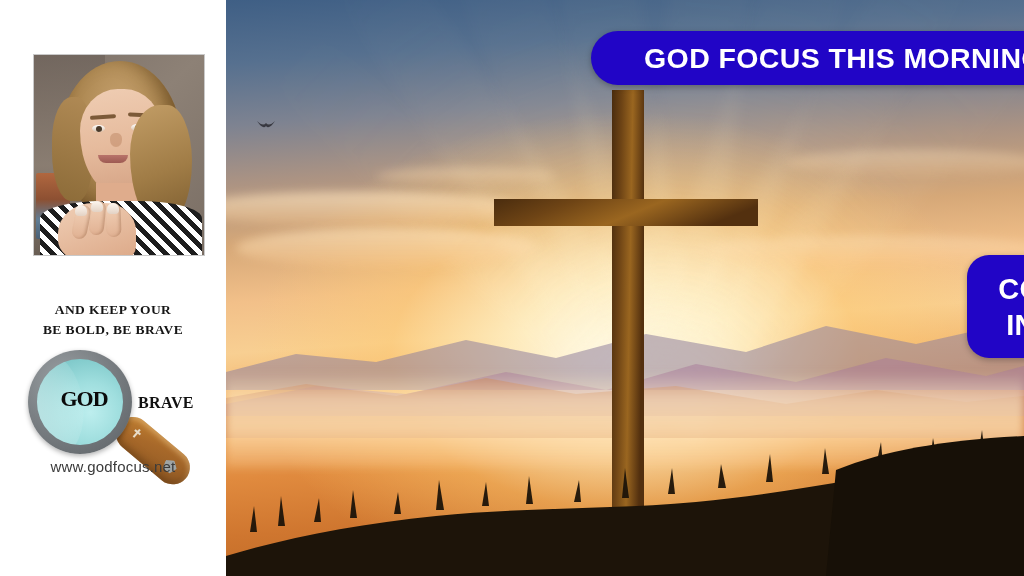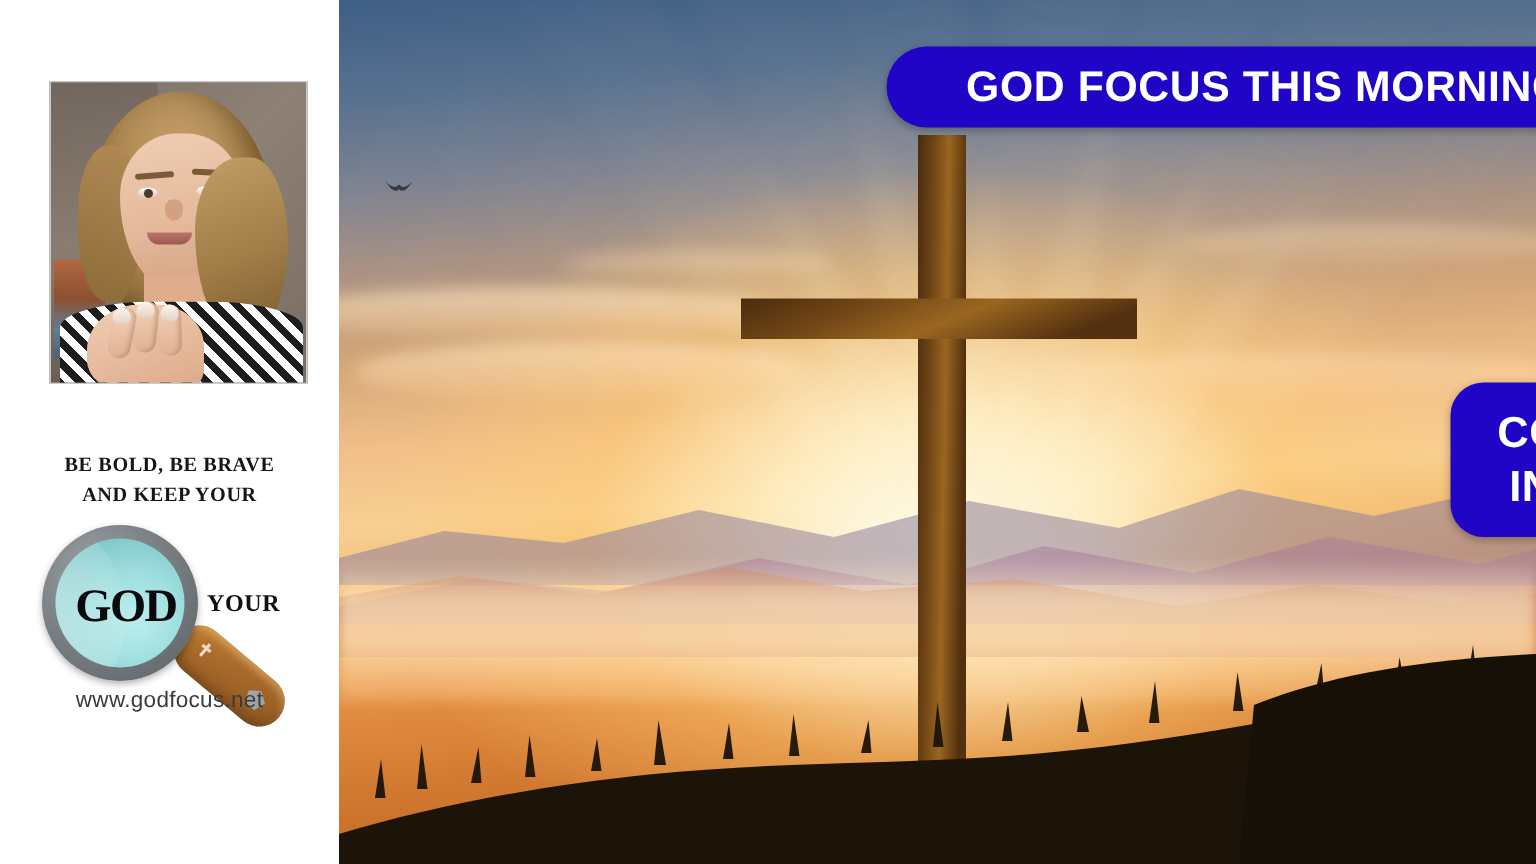--- a/index.html
+++ b/index.html
@@ -110,21 +110,21 @@
     background:radial-gradient(circle at 62% 62%, #bdeeee 0%, #9fdede 40%, #7fc9ca 75%, #6bb8ba 100%);
     overflow:hidden;
   }
   #lens-sheen {
     position:absolute; left:-16px; top:-6px; width:62px; height:104px;
     background:linear-gradient(90deg,rgba(255,255,255,.55),rgba(255,255,255,.05));
     border-radius:50%/50%; transform:rotate(-8deg);
   }
   #god-word {
     position:absolute; left:30px; top:42px; width:108px; text-align:center;
-    font-family:"Liberation Serif", serif; font-weight:bold; font-size:31px;
+    font-family:"Liberation Serif", serif; font-weight:bold; font-size:22px;
     color:#0a0a0a; letter-spacing:-1px; z-index:5;
   }
   #focus-word {
     position:absolute; left:138px; top:50px;
     font-family:"Liberation Serif", serif; font-weight:bold; font-size:16px;
     color:#111111; letter-spacing:.4px; z-index:5;
   }
   #site-url {
     position:absolute; left:0; top:458px; width:226px; text-align:center;
     font-size:15px; color:#3b3b3b; letter-spacing:.2px;
@@ -235,35 +235,35 @@
         <div class="p-finger" style="left:40px; top:150px; transform:rotate(12deg);"></div>
         <div class="p-finger" style="left:56px; top:146px; transform:rotate(6deg);"></div>
         <div class="p-finger" style="left:72px; top:148px; transform:rotate(-2deg);"></div>
         <div class="p-nail" style="left:41px; top:150px;"></div>
         <div class="p-nail" style="left:57px; top:146px;"></div>
         <div class="p-nail" style="left:73px; top:148px;"></div>
       </div>
     </div>
 
     <div id="brand">
+      <div class="tagline">AND KEEP YOUR</div>
       <div class="tagline">BE BOLD, BE BRAVE</div>
-      <div class="tagline">AND KEEP YOUR</div>
 
       <div id="logo-wrap">
         <div id="glass-handle">
           <span class="h-mark" style="left:14px; top:7px;">✝</span>
           <span class="h-gem" style="right:13px; top:11px;"></span>
         </div>
         <div id="glass-ring">
           <div id="glass-lens">
             <div id="lens-sheen"></div>
           </div>
         </div>
         <div id="god-word">GOD</div>
-        <div id="focus-word">YOUR</div>
+        <div id="focus-word">BRAVE</div>
       </div>
     </div>
 
     <div id="site-url">www.godfocus.net</div>
   </div>
 
   <div id="hero">
 
     <div id="sky"></div>
 

